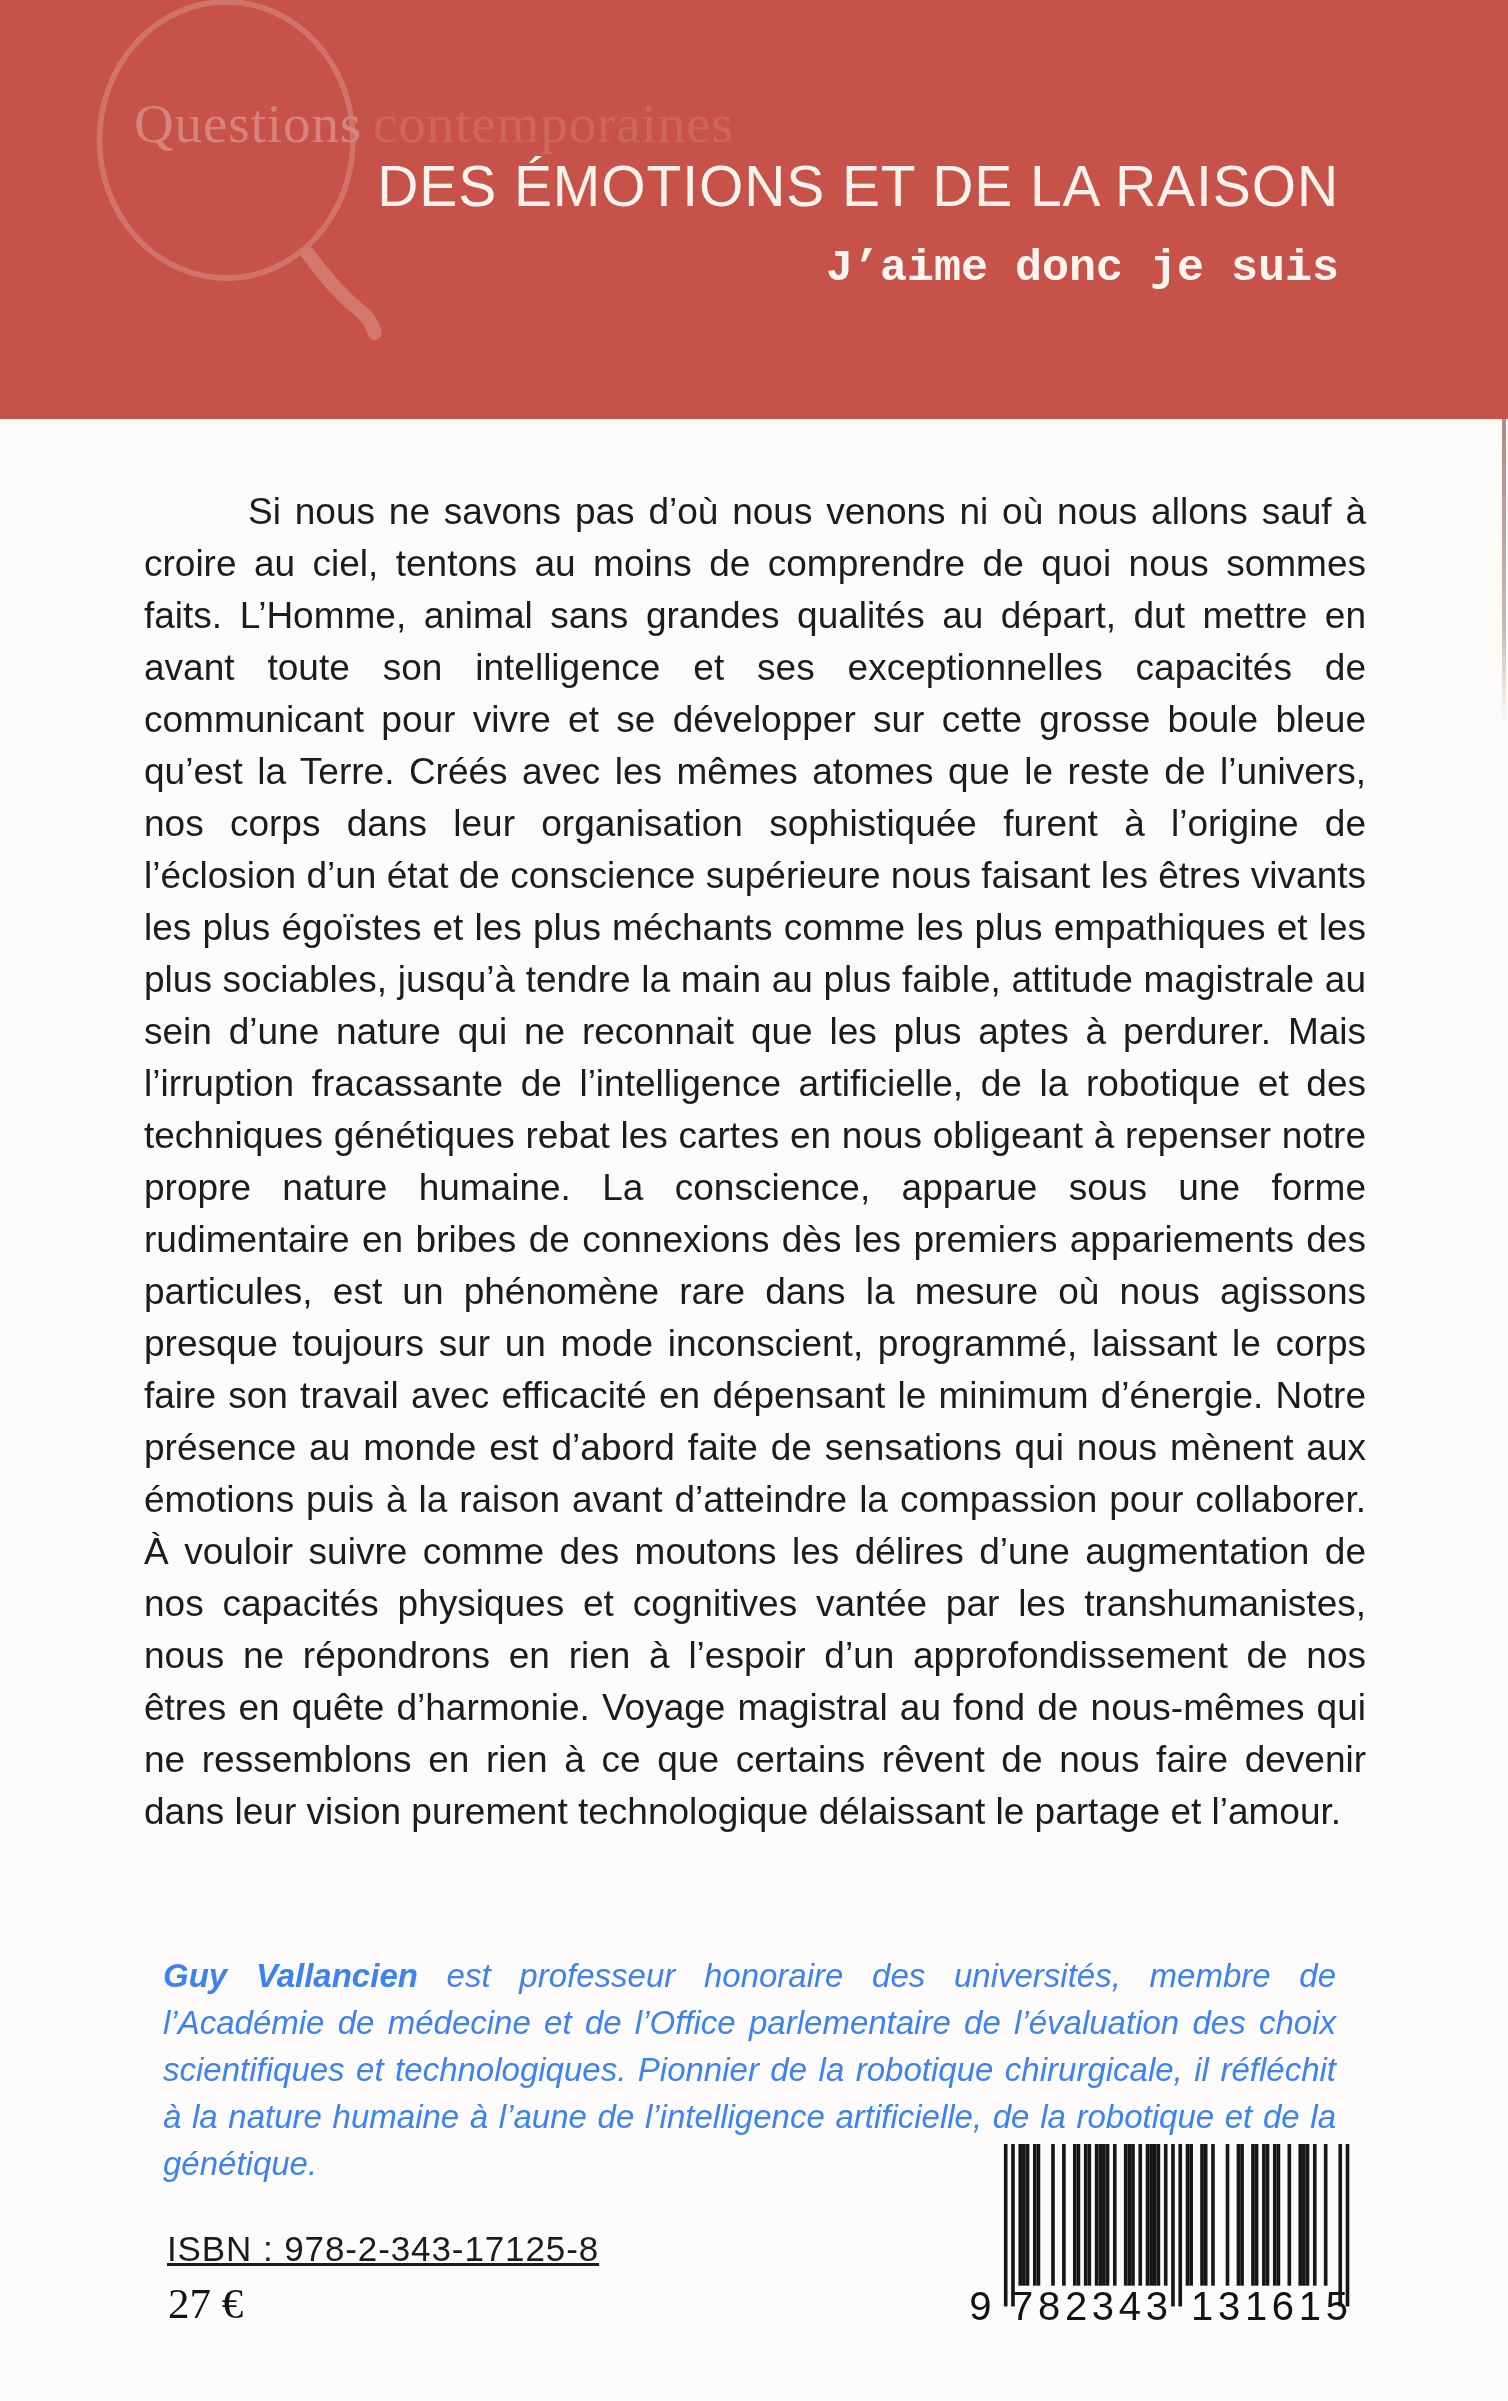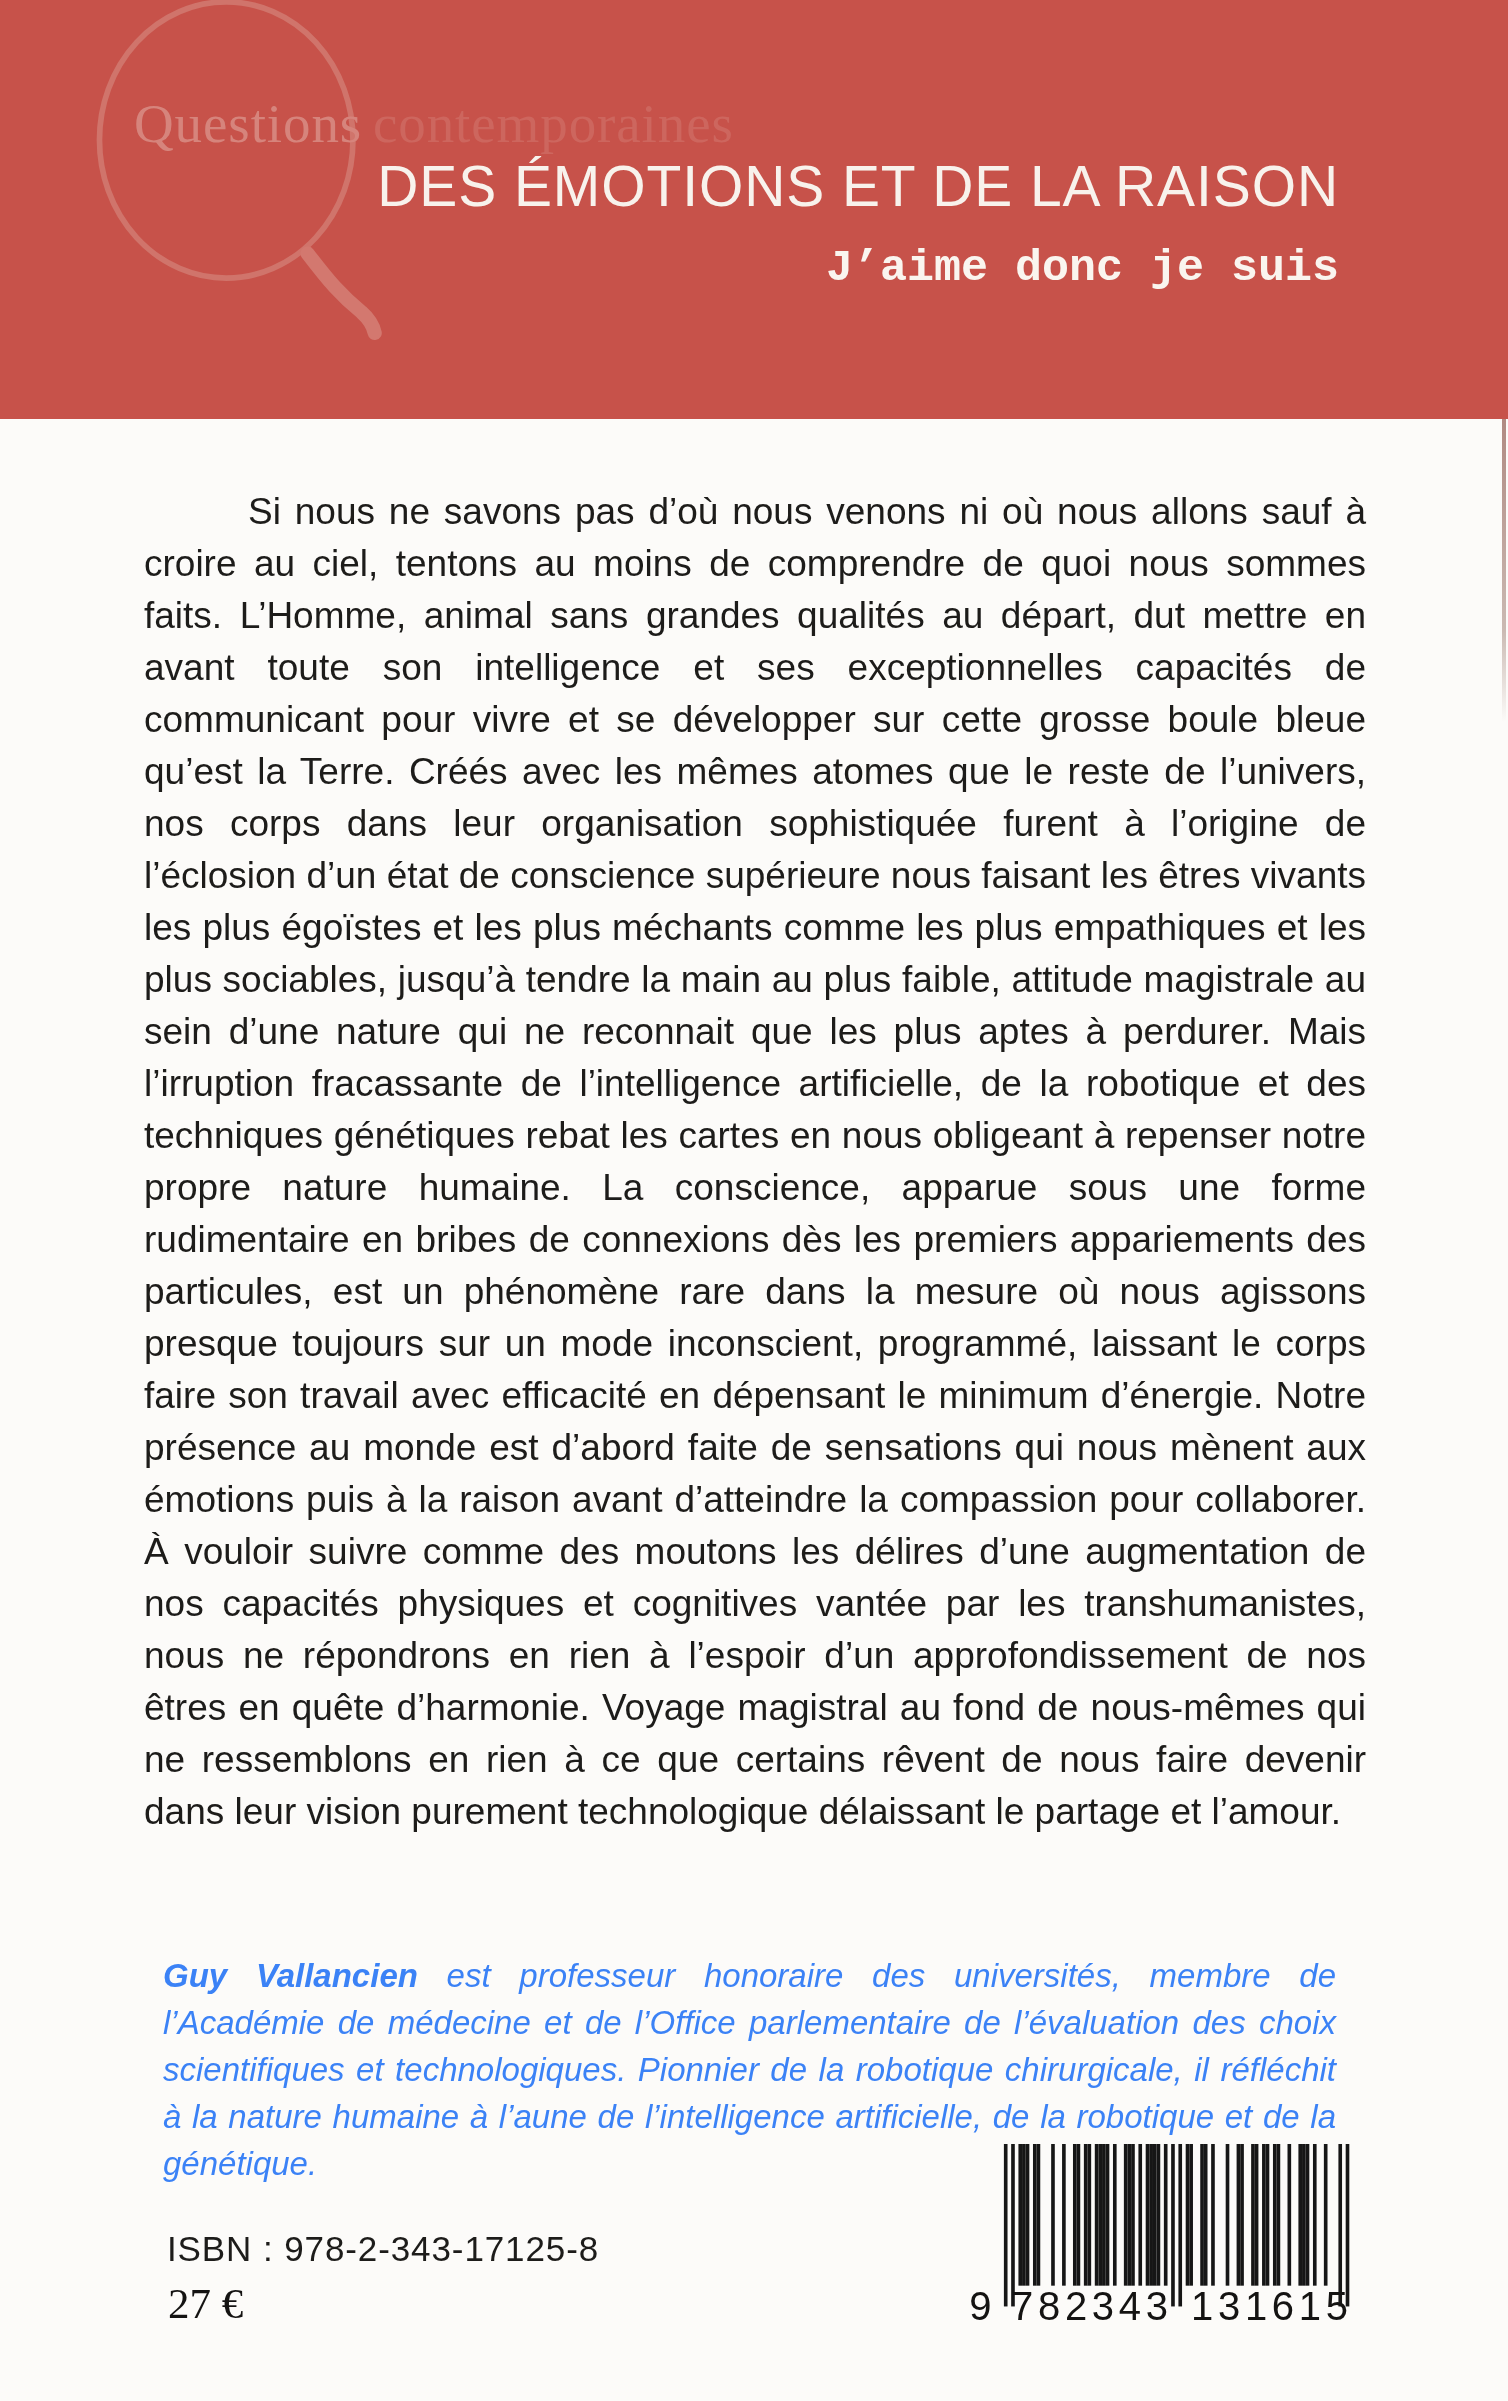--- a/index.html
+++ b/index.html
@@ -57,21 +57,21 @@
   .bio{
     position:absolute;left:163px;top:1919px;width:1173px;
     font-size:33px;line-height:47px;font-style:italic;
     text-align:justify;text-align-last:left;
     color:#3b82f6;
   }
   .bio .bio-name{font-weight:bold;}
   
   .isbn{
     position:absolute;left:167px;top:2229px;
-    font-size:35px;letter-spacing:0.9px;color:#1d1c1a;white-space:nowrap;
+    font-size:35px;letter-spacing:0.9px;color:#1d1c1a;white-space:nowrap;text-decoration:underline;
   }
   .price{
     position:absolute;left:168px;top:2279px;
     font-family:"Liberation Serif", serif;
     font-size:43px;color:#141312;white-space:nowrap;
   }
   .barcode{
     position:absolute;left:975px;top:2144px;width:377px;height:203px;
   }
   .barcode svg{position:absolute;left:0;top:0;}

